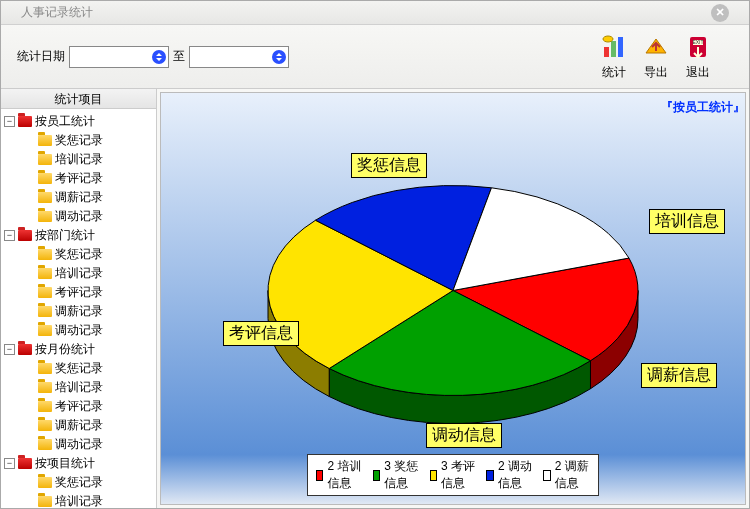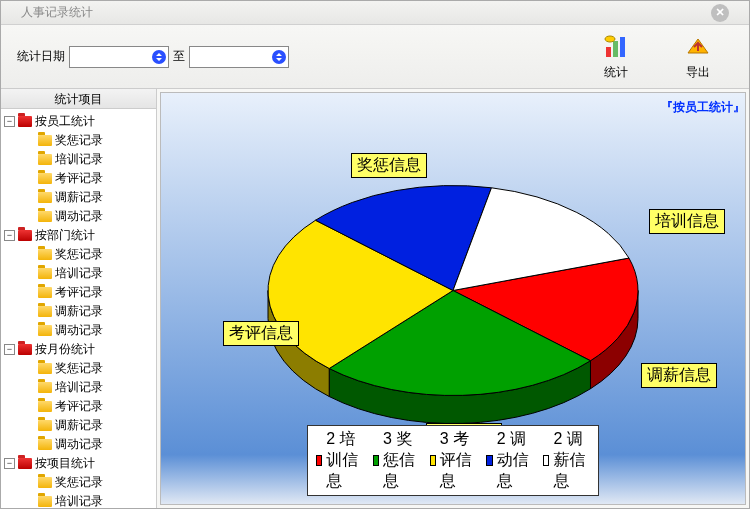--- a/index.html
+++ b/index.html
@@ -7,39 +7,39 @@
 .win { width: 750px; height: 509px; border: 1px solid #aaa; background: #f7f7f5; display: flex; flex-direction: column; }
 .titlebar { height: 24px; background: linear-gradient(#f3f3f1,#e7e7e5); border-bottom: 1px solid #d0d0d0; display:flex; align-items:center; padding:0 20px; color:#888; }
 .titlebar .spacer { flex:1; }
 .closebtn { width:18px;height:18px;border-radius:9px;background:#bfbfbf;display:flex;align-items:center;justify-content:center;font-size:11px;color:#fff;font-weight:bold; }
 .toolbar { height:64px; background:linear-gradient(#f7f7f5,#eeeeec); border-bottom:1px solid #ccc; display:flex; align-items:center; padding:0 10px 0 16px; }
 .date-group { display:flex; align-items:center; gap:4px; }
 .date-input { width:100px; height:22px; border:1px solid #888; background:#fff; display:flex; align-items:center; justify-content:flex-end; padding:0 2px; }
 .spin { width:14px;height:14px;border-radius:7px;background:#2a4fff;display:flex;align-items:center;justify-content:center; }
 .spin svg { display:block; }
 .toolbar-spacer { flex:1; }
-.tbtns { display:flex; gap:40px; margin-right:20px; }
+.tbtns { display:flex; margin-right:20px; }
 .tbtn { display:flex; flex-direction:column; align-items:center; gap:2px; width:42px; cursor:default; }
 .ticn { width:30px;height:30px;display:flex;align-items:center;justify-content:center; }
 .main { flex:1; display:flex; min-height:0; }
 .sidebar { width:156px; border-right:1px solid #ccc; background:#fff; display:flex; flex-direction:column;justify-content:space-between; }
 .sb-head { height:20px; text-align:center; background:linear-gradient(#f3f3f3,#e5e5e5); border-bottom:1px solid #ccc; line-height:20px; }
 .tree { flex:1; overflow:auto; padding:3px 3px; }
 .tnode { display:flex; align-items:center; height:19px; gap:3px; }
 .tindent { width:14px; display:inline-block; }
 .expander { width:11px;height:11px;border:1px solid #888;display:flex;align-items:center;justify-content:center;font-size:9px;line-height:9px;background:#fff;color:#333; cursor:default; }
 .folder-red { width:14px;height:11px;background:linear-gradient(#e33,#b00);border-radius:1px;position:relative; }
 .folder-red::before{content:""; position:absolute;top:-3px;left:0;width:7px;height:3px;background:#c22;border-radius:1px 1px 0 0;}
 .folder-yel { width:14px;height:11px;background:linear-gradient(#ffd96b,#f3b40a);border-radius:1px;position:relative; }
 .folder-yel::before{content:""; position:absolute;top:-3px;left:0;width:7px;height:3px;background:#e0a600;border-radius:1px 1px 0 0;}
 .chart-area { flex:1; position:relative; border:1px solid #bbb; margin:3px; background:linear-gradient(#e8f0fb,#5b8fd6 88%, #e0e8f4); }
 .chart-title { position:absolute; top:6px; left:8px; right:0; text-align:right; color:#0030ff; font-weight:bold; }
 .pie-wrap { position:absolute; left:50%; top:52%; transform:translate(-50%,-50%); }
 .slice-label { position:absolute; background:#ffff66; border:1px solid #000; padding:1px 5px; font-size:16px; white-space:nowrap; }
-.legend { position:absolute; bottom:8px; left:50%; transform:translateX(-50%); background:#fff; border:1px solid #333; padding:3px 8px; display:flex; gap:10px; align-items:center; font-size:16px; }
+.legend { position:absolute; bottom:8px; left:50%; transform:translateX(-50%); background:#fff; border:1px solid #333; padding:3px 8px; display:flex; gap:10px; align-items:center; font-size:12px; }
 .lg-item { display:flex; align-items:center; gap:4px; }
 .swatch { width:11px; height:11px; border:1px solid #000; }
 </style>
 </head>
 <body>
 
 <div class="win">
   <div class="titlebar">
     <span>人事记录统计</span>
     <span class="spacer"></span>
@@ -81,20 +81,31 @@
         <span>统计</span>
       </div>
       <div class="tbtn">
         <div class="ticn">
           <svg width="28" height="28">
               <path d="M4 20 L14 6 L24 20 Z" fill="#ffb300" stroke="#b87700"></path>
               <path d="M14 18 L14 10 M10 14 L14 10 L18 14" stroke="#b33" stroke-width="2" fill="none"></path>
             </svg>
         </div>
         <span>导出</span>
+      </div>
+      <div class="tbtn">
+        <div class="ticn">
+          <svg width="28" height="28">
+              <rect x="6" y="4" width="16" height="20" fill="#c03" rx="2"></rect>
+              <rect x="9" y="7" width="10" height="5" fill="#ffd"></rect>
+              <text x="14" y="11" font-size="5" text-anchor="middle" fill="#333">EXIT</text>
+              <path d="M14 14 L14 24 M10 20 L14 24 L18 20" stroke="#ffd" stroke-width="2" fill="none"></path>
+            </svg>
+        </div>
+        <span>退出</span>
       </div>
     </div>
   </div>
 
   <div class="main">
     <div class="sidebar">
       <div class="sb-head">统计项目</div>
       <div class="tree" id="tree">
           <div class="tnode">
             <span class="expander">−</span>

